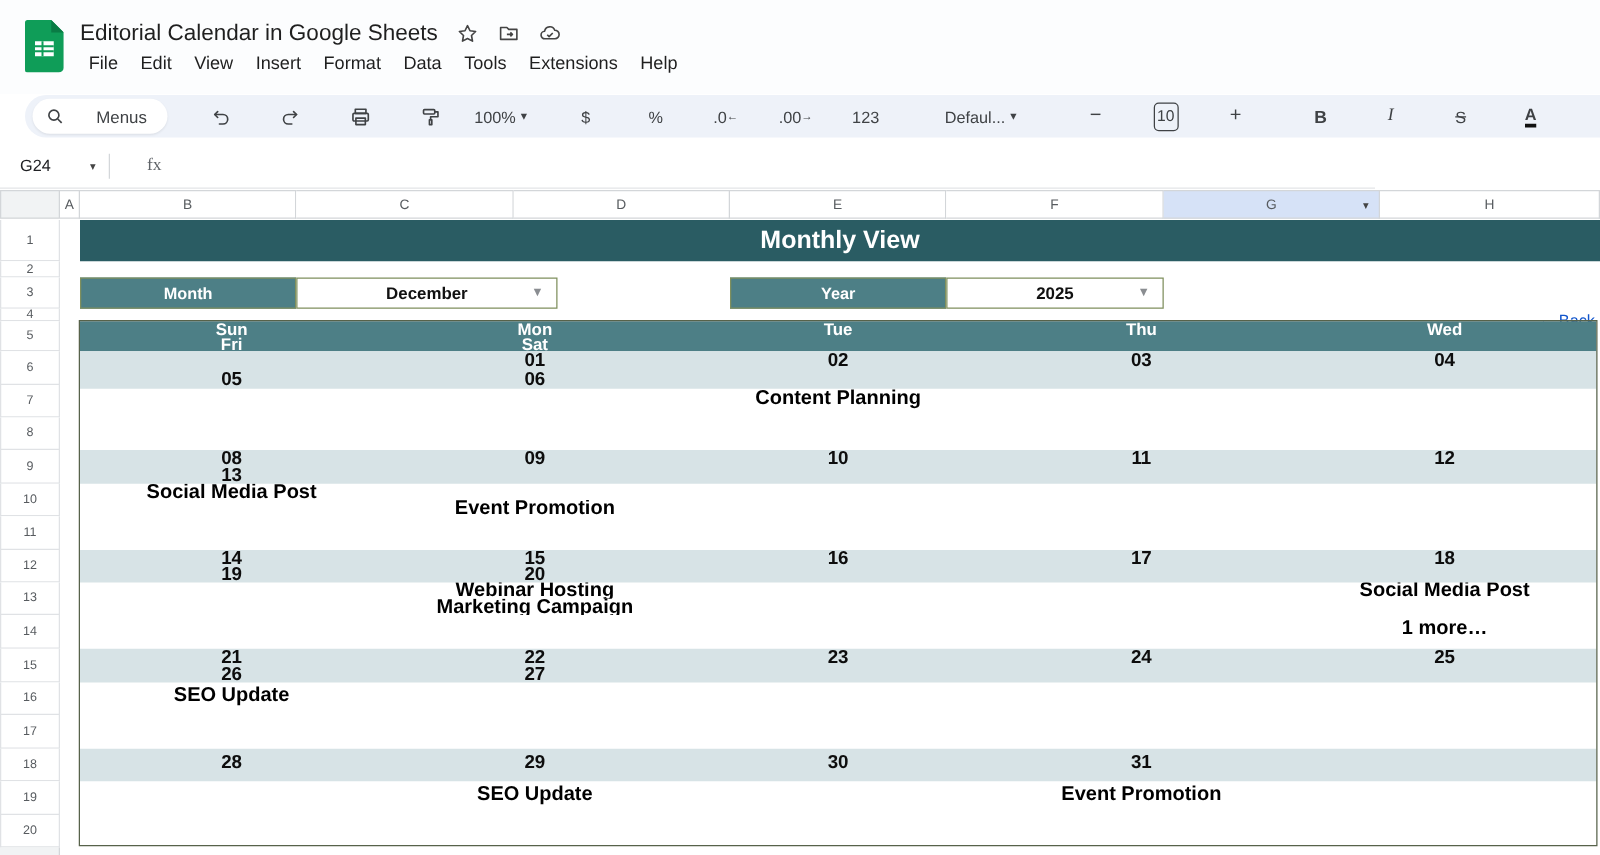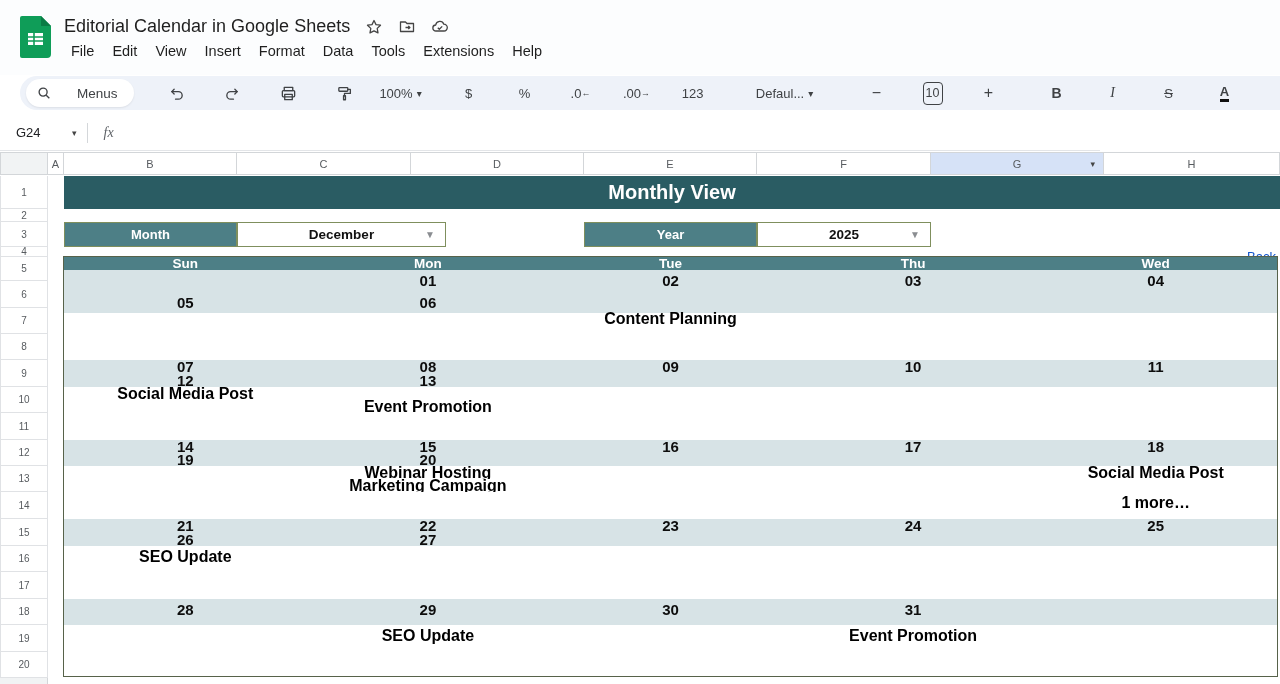--- a/index.html
+++ b/index.html
@@ -36,21 +36,21 @@
   .b-ital { font-style:italic; font-size:14px; font-family:"Liberation Serif", serif; }
   .b-strk { text-decoration:line-through; font-size:13px; }
   .b-colA { font-weight:bold; font-size:13px; border-bottom:3px solid #111; line-height:14px; }
   .fill-wrap { display:flex; flex-direction:column; align-items:center; }
   .fill-bar { width:13px; height:3px; background:#f6efd4; margin-top:1px; border:1px solid #e0d9ba; }
 
   
   .fbar { position:absolute; left:0; top:115px; width:1100px; height:36px; background:#fff;
     border-bottom:1px solid #e3e5e8; display:flex; align-items:center; }
   .namebox { width:72px; padding-left:16px; font-size:13px; color:#202124; }
-  .fx { font-style:italic; font-family:"Liberation Serif", serif; color:#5f6368; font-size:14px; margin-left:16px; }
+  .fx { font-family:"Liberation Serif", serif; color:#5f6368; font-size:14px; margin-left:30px; }
   .fbar-div { width:1px; height:20px; background:#d4d7da; margin-left:10px; }
 
   
   .colhead { position:absolute; top:152px; height:23px; background:#fff; border:1px solid #d3d6d9;
     border-left:none; display:flex; align-items:center; justify-content:center;
     font-size:11px; color:#575b5f; cursor:pointer; }
   .colhead.corner { background:#f1f3f4; border-left:1px solid #d3d6d9; cursor:default; }
   .colhead.sel { background:#d6e2f7; }
   .colhead .colcaret { position:absolute; right:8px; font-size:9px; color:#444; }
   .rowhead { position:absolute; left:0; width:48px; background:#fff; border:1px solid #e0e2e5;
@@ -339,41 +339,40 @@
 <div class="calrow dayhead" style="top:257px;height:24px">
   <div class="cell">Sun</div>
   <div class="cell">Mon</div>
   <div class="cell">Tue</div>
   <div class="cell">Thu</div>
   <div class="cell">Wed</div>
   <div class="cell">Fri</div>
   <div class="cell">Sat</div>
 </div>
 
-<div class="calrow band" style="top:270px;height:43px">
+<div class="calrow band" style="top:281px;height:30px">
   <div class="cell"></div>
   <div class="cell">01</div>
   <div class="cell">02</div>
   <div class="cell">03</div>
   <div class="cell">04</div>
   <div class="cell">05</div>
   <div class="cell">06</div>
 </div>
 <div class="calrow evrow" style="top:308px;height:26px">
   <div class="cell"></div>
   <div class="cell"></div>
   <div class="cell">Content Planning</div>
   <div class="cell"></div>
   <div class="cell"></div>
   <div class="cell"></div>
   <div class="cell"></div>
 </div>
 
 <div class="calrow band" style="top:360px;height:27px">
-  <div class="cell">07</div>
   <div class="cell">08</div>
   <div class="cell">09</div>
   <div class="cell">10</div>
   <div class="cell">11</div>
   <div class="cell">12</div>
   <div class="cell">13</div>
 </div>
 <div class="calrow evrow" style="top:387px;height:26px">
   <div class="cell">Social Media Post</div>
   <div class="cell"></div>

